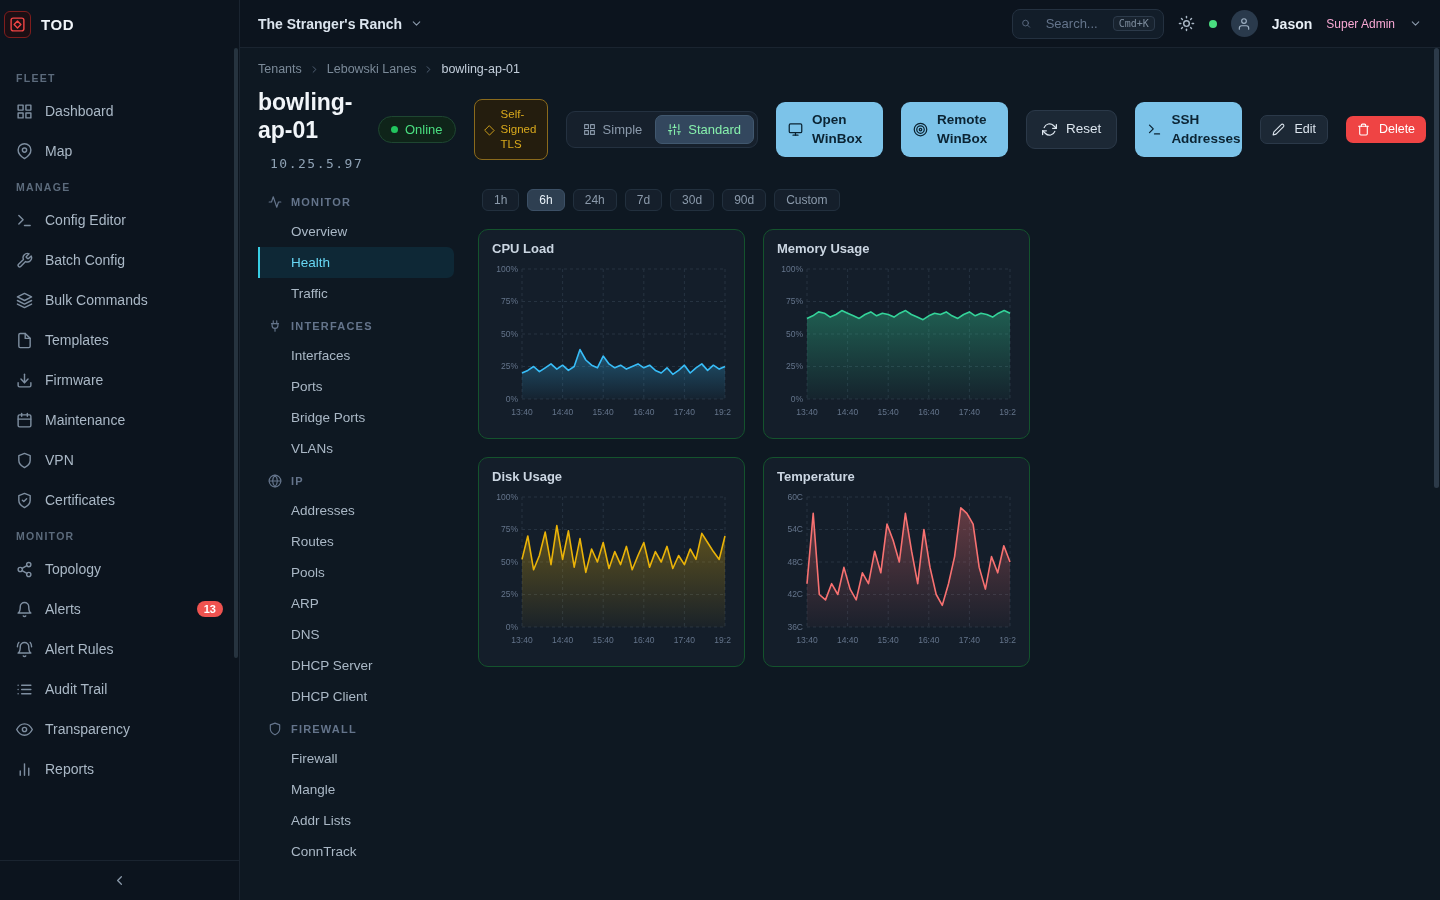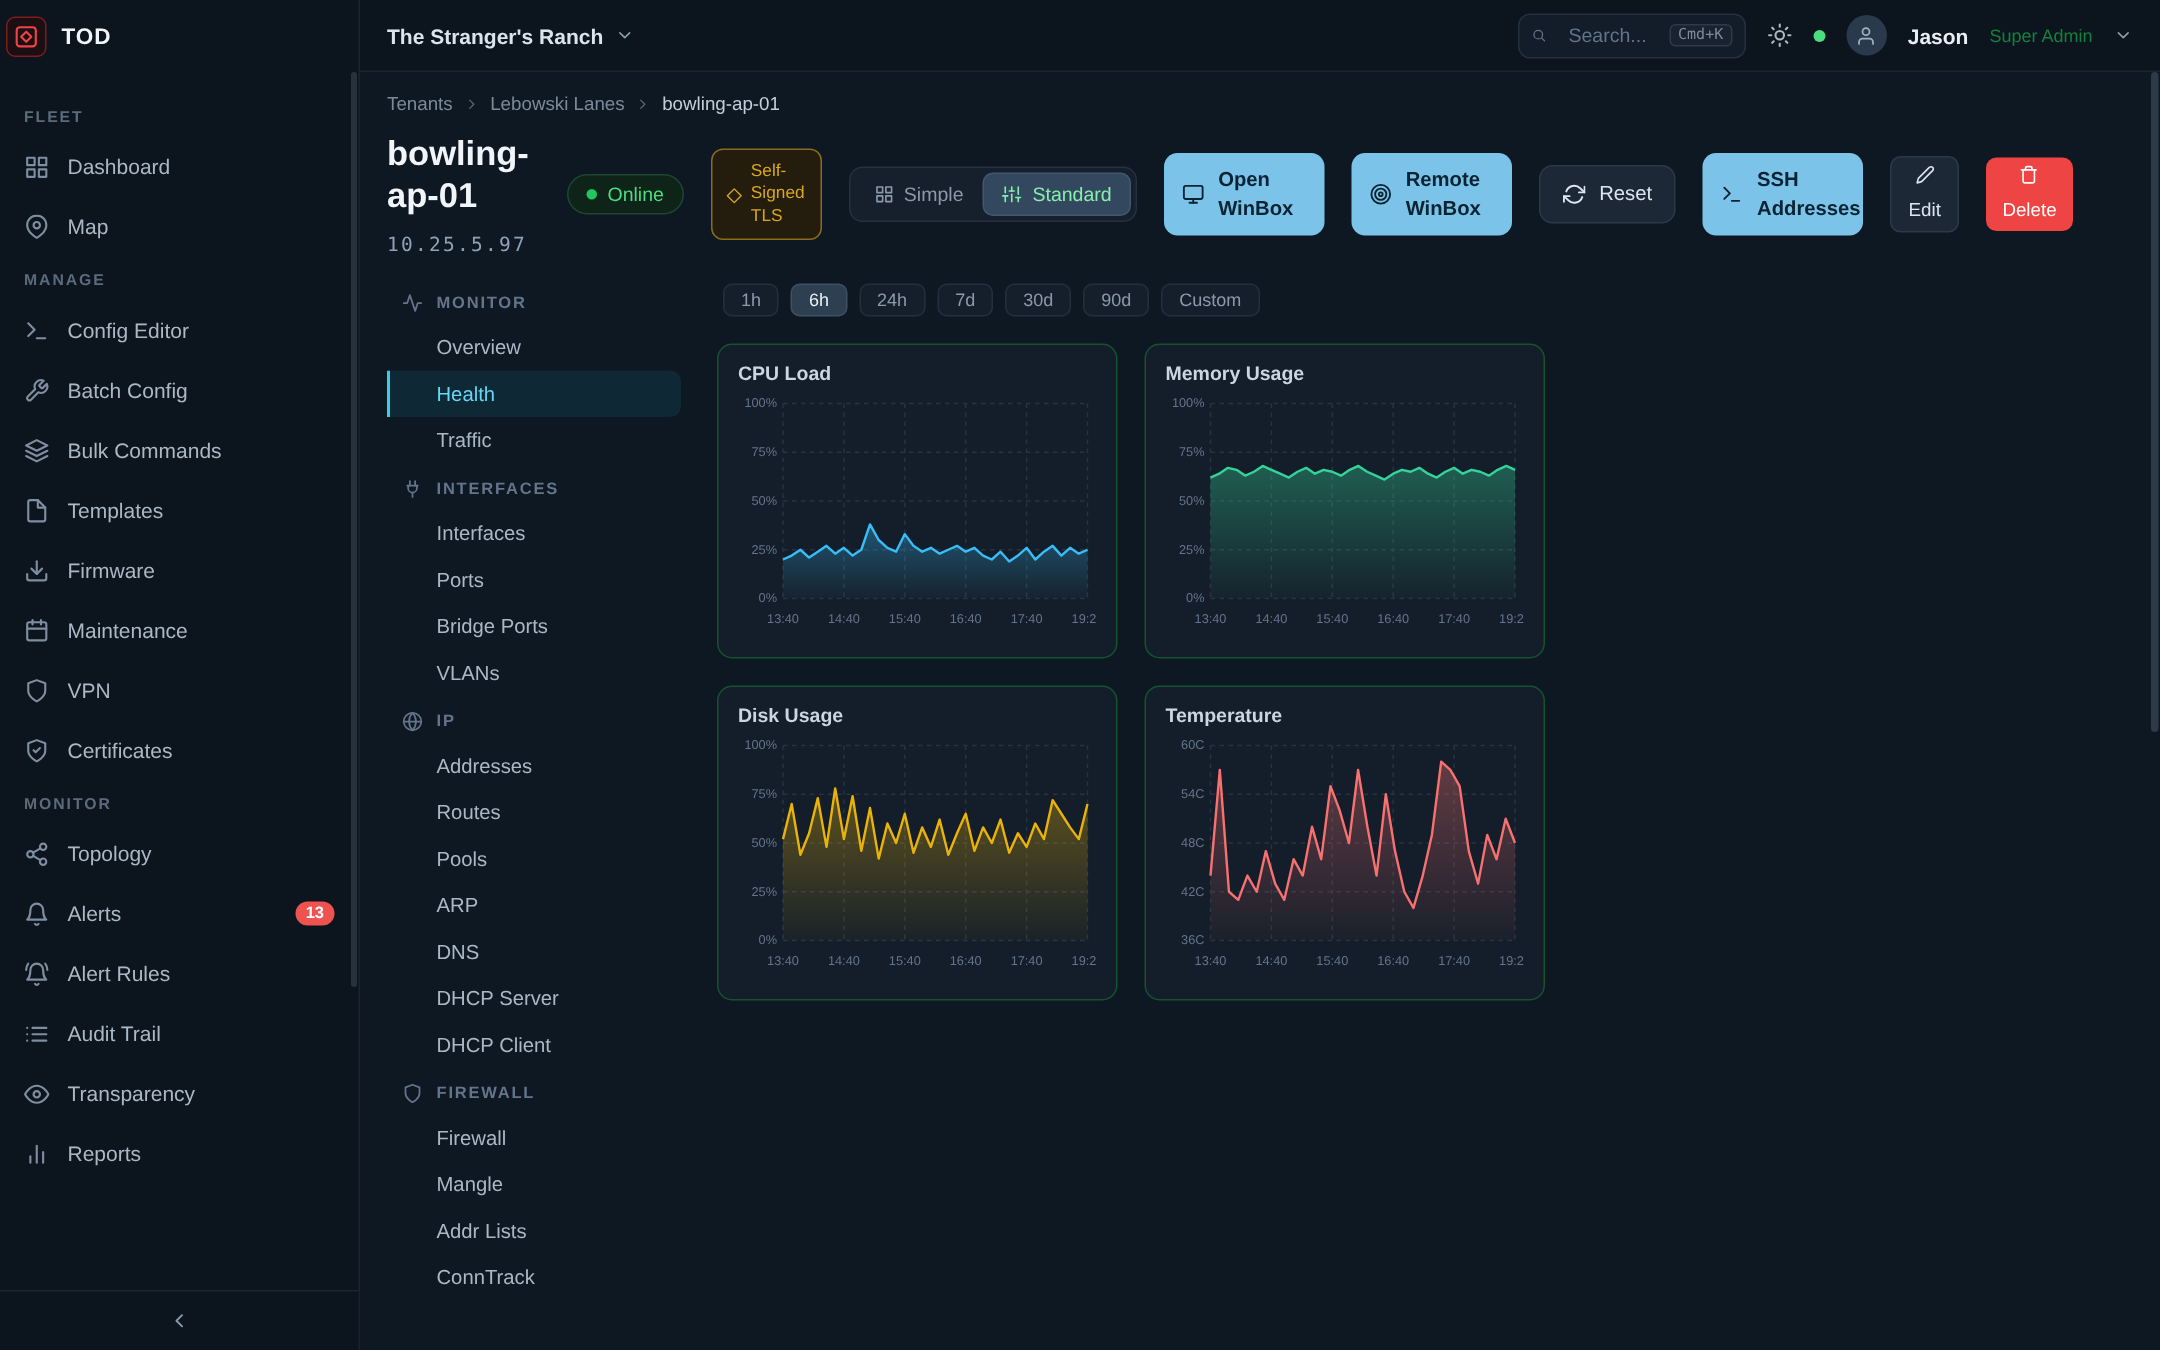--- a/index.html
+++ b/index.html
@@ -38,33 +38,33 @@
     display:flex; align-items:center; gap:15px; padding:0 8px; color:#64748b; font-size:13px; cursor:text; }
   .search .icon { width:13px; height:13px; }
   .kbd { margin-left:auto; border:1px solid #2c3a4a; border-radius:4px; font-size:10px; padding:1px 5px;
     color:#7c8b9c; font-family:"DejaVu Sans Mono",monospace; background:#18232f; }
   .sun-btn { width:17px; height:17px; color:#aab8c6; cursor:pointer; }
   .status-dot { width:8px; height:8px; border-radius:50%; background:#4ade80; }
   .avatar { width:27px; height:27px; border-radius:50%; background:#2a3a4c; display:flex;
     align-items:center; justify-content:center; color:#9fb1c3; cursor:pointer; }
   .avatar .icon { width:14px; height:14px; }
   .user-name { font-size:14px; font-weight:600; color:#e7eef5; }
-  .user-role { font-size:12px; color:#15803d; }
+  .user-role { font-size:12px; color:#f9a8d4; }
 
   
   .content { flex:1; padding:14px 18px 0; overflow:hidden; display:flex; flex-direction:column; min-height:0; }
   .breadcrumb { display:flex; align-items:center; gap:7px; font-size:12.5px; color:#7b8a99; }
   .breadcrumb .crumb { cursor:pointer; }
   .breadcrumb .cur { color:#c3cedb; }
   .breadcrumb .sep { width:11px; height:11px; color:#55657a; }
 
   .device-header { display:flex; align-items:center; gap:18px; margin-top:12px; flex-shrink:0; }
   .title-block { width:102px; flex-shrink:0; }
   .title-block h1 { font-size:23px; line-height:28px; font-weight:700; color:#f1f5f9; word-break:break-word; }
-  .ip { font-family:"DejaVu Sans Mono",monospace; color:#8fa2b5; font-size:13px; letter-spacing:1.5px; margin-top:12px; }
+  .ip { font-family:"DejaVu Sans Mono",monospace; color:#8fa2b5; font-size:13px; letter-spacing:1.5px; margin-top:12px;margin-left:12px; }
 
   .pill { display:flex; align-items:center; gap:7px; background:#0f2419; border:1px solid #1e4631;
     color:#4ade80; font-size:13px; padding:5px 12px; border-radius:16px; flex-shrink:0; }
   .pill .dot { width:7px; height:7px; border-radius:50%; background:#22c55e; }
   .tls { display:flex; align-items:center; gap:6px; width:74px; border:1px solid #8a6a1c;
     background:#241d0e; color:#d9a91c; font-size:11.5px; border-radius:8px; padding:7px 9px;
     line-height:1.3; flex-shrink:0; }
   .tls .icon { width:11px; height:11px; margin-top:2px; flex-shrink:0; }
   .tls span.txt { width:44px; }
 
@@ -73,21 +73,21 @@
     border-radius:7px; background:transparent; border:1px solid transparent; font-family:inherit; cursor:pointer; }
   .seg .icon { width:13px; height:13px; }
   .seg.active { background:#33475e; color:#86efac; border-color:#41586f; }
 
   .btn { display:flex; align-items:center; gap:9px; border:none; border-radius:9px; cursor:pointer;
     font-family:inherit; flex-shrink:0; }
   .btn .icon { width:15px; height:15px; flex-shrink:0; }
   .btn .lbl { line-height:1.35; text-align:left; }
   .btn.blue { width:107px; padding:9px 12px; background:#7cc3e9; color:#0b2433; font-size:13.5px; font-weight:600; }
   .btn.dark { background:#1c2835; border:1px solid #2b3949; color:#dce5ee; padding:9px 15px; font-size:13.5px; }
-  .btn.sm { padding:5px 11px; font-size:12.5px; border-radius:7px;flex-direction:column; }
+  .btn.sm { padding:5px 11px; font-size:12.5px; border-radius:7px; }
   .btn.sm .icon { width:13px; height:13px; }
   .btn.danger { background:#ef4444; border:none; color:#fff; }
 
   .body-row { display:flex; margin-top:14px; flex:1; min-height:0; }
   .subnav { width:196px; flex-shrink:0; overflow:hidden; }
   .sub-label { display:flex; align-items:center; gap:9px; color:#64748b; font-size:11px; font-weight:700;
     letter-spacing:1.2px; padding:10px 0 7px 10px; }
   .sub-label .icon { width:14px; height:14px; }
   .sub-item { padding:8px 0 8px 31px; font-size:13.5px; color:#aab8c6; border-left:2px solid transparent;
     cursor:pointer; border-radius:0 7px 7px 0; }

